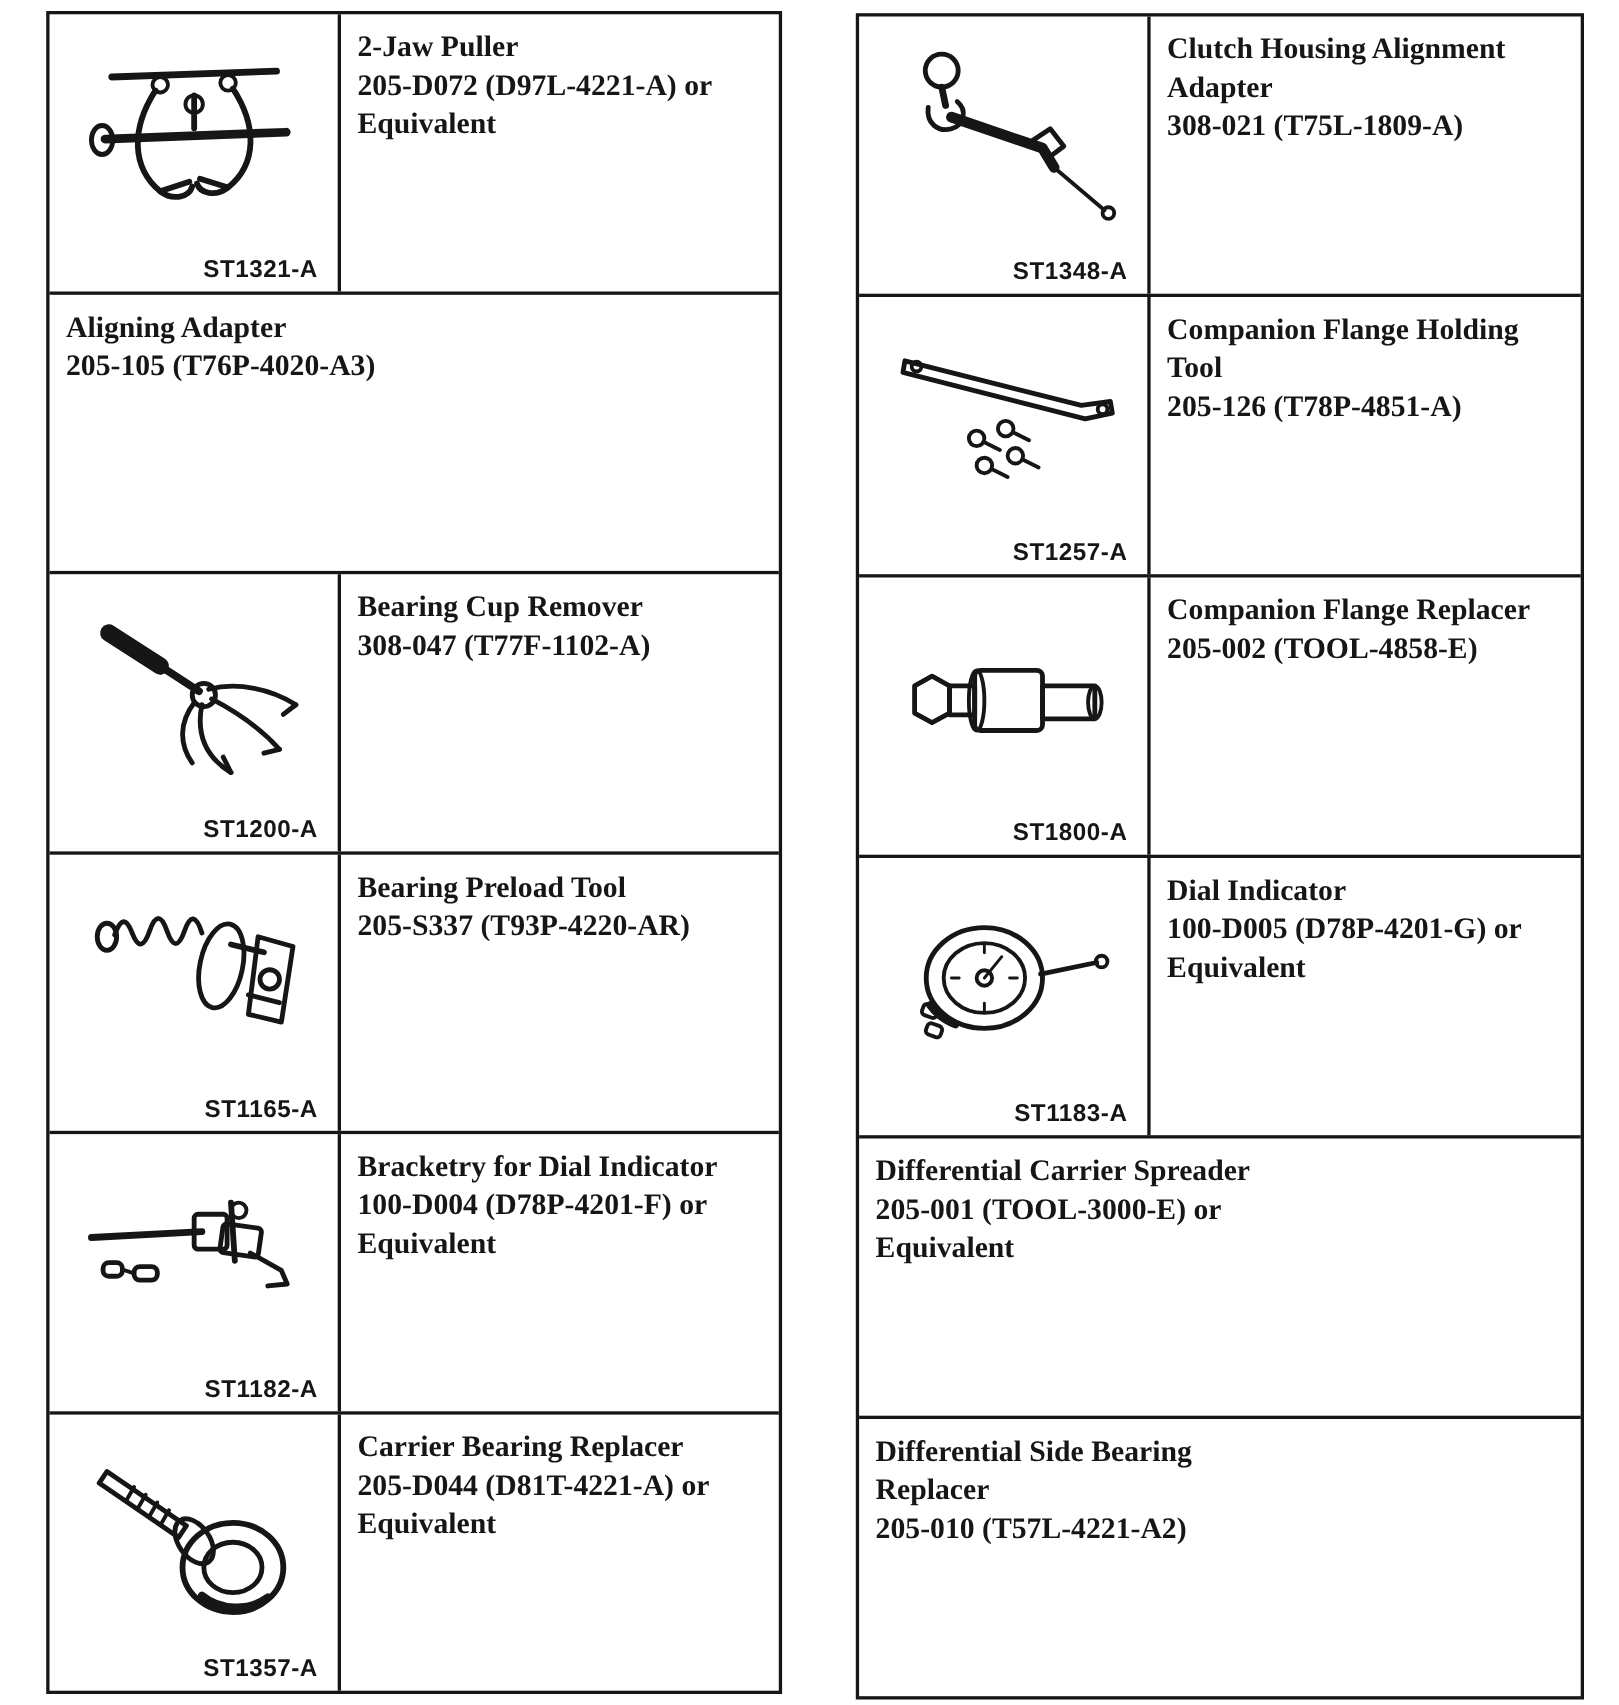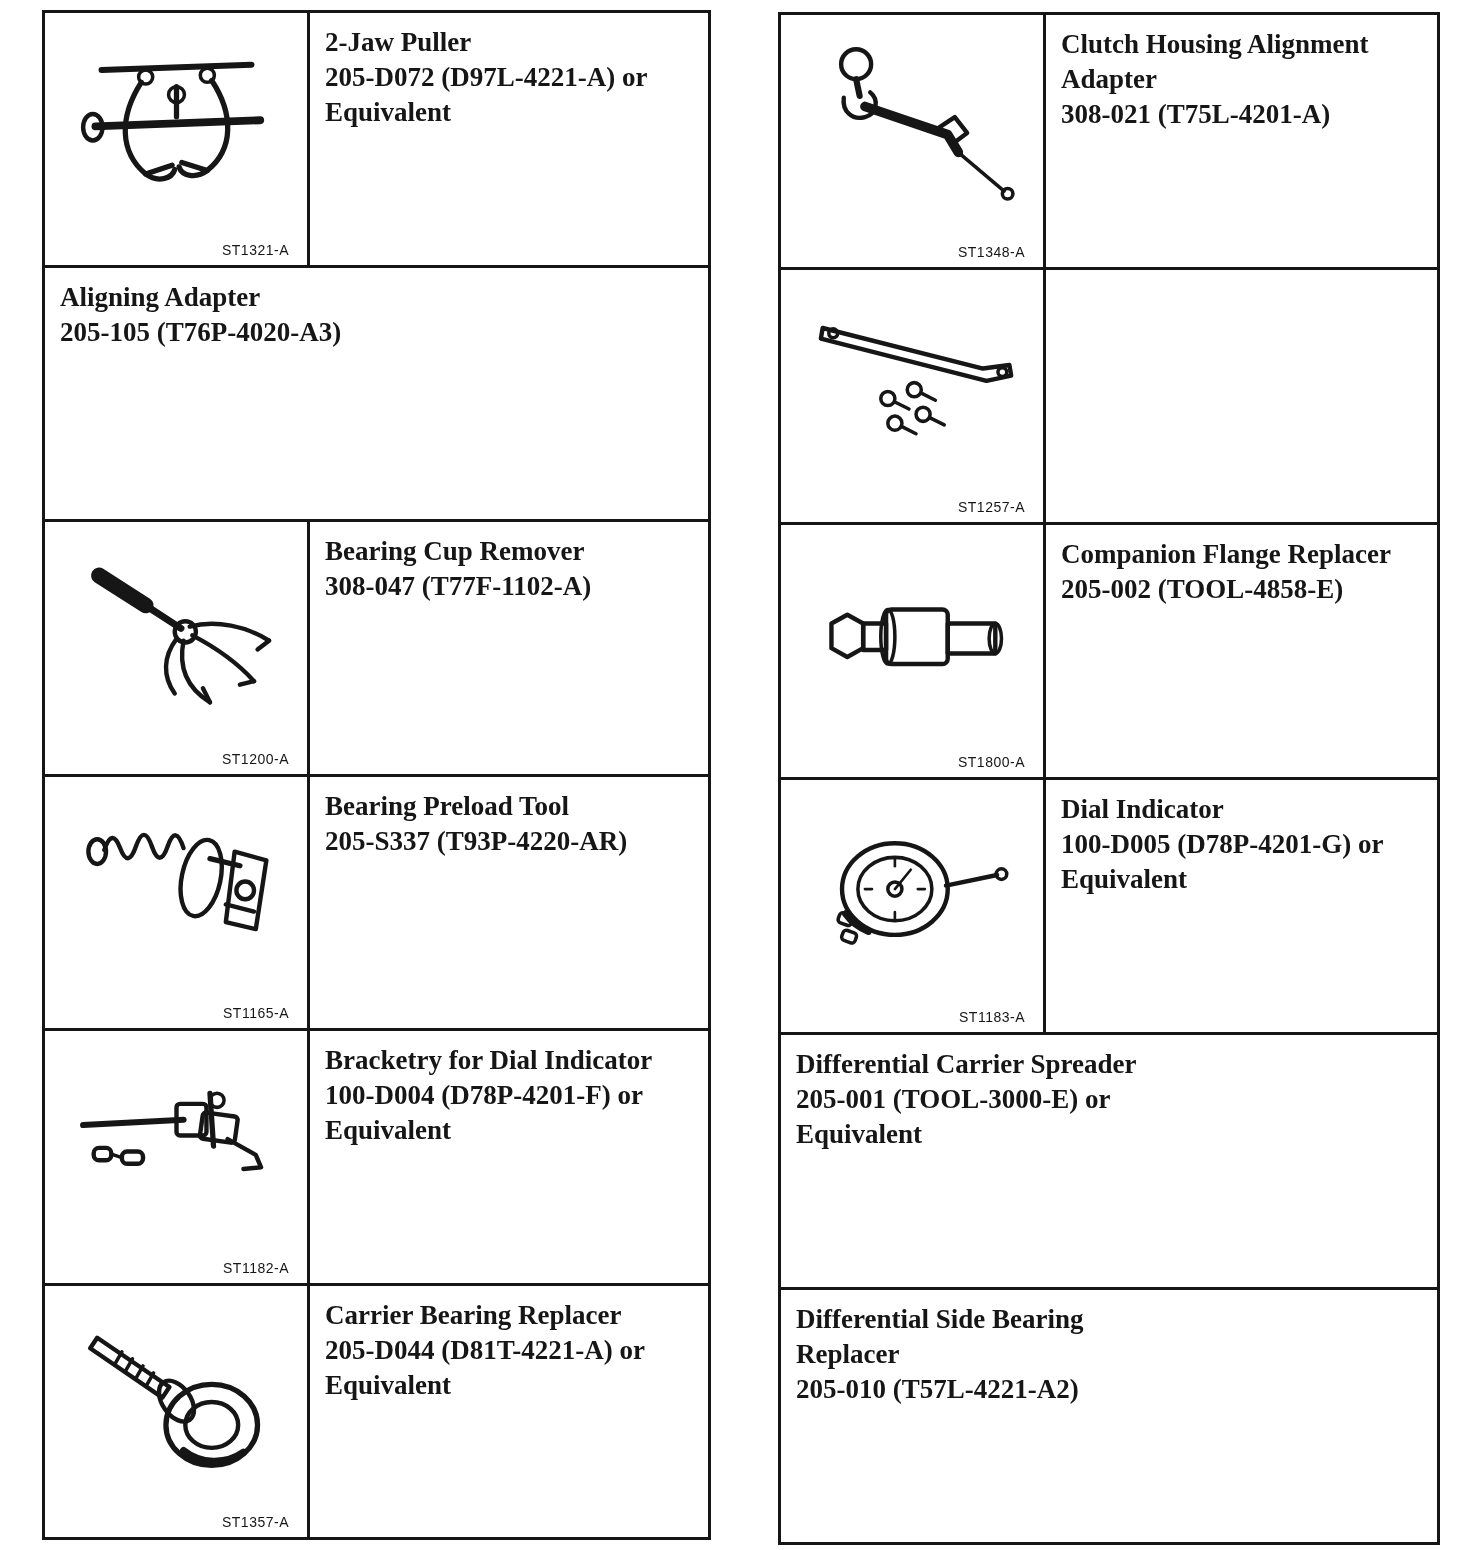--- a/index.html
+++ b/index.html
@@ -42,22 +42,22 @@
     stroke: #161616;
     fill: none;
     stroke-linecap: round;
     stroke-linejoin: round;
   }
   .code {
     position: absolute;
     bottom: 7px;
     right: 18px;
     font-family: "Liberation Sans", sans-serif;
-    font-weight: normal;
-    font-size: 14px;
+    font-weight: bold;
+    font-size: 22px;
     letter-spacing: 0.5px;
     color: #161616;
   }
   .cell-desc {
     flex: 1 1 auto;
     padding: 12px 10px 12px 15px;
     font-weight: bold;
     font-size: 27px;
     line-height: 1.3;
     color: #161616;
@@ -185,21 +185,21 @@
         <path d="M42 70 C40 86 52 96 66 92 C80 88 82 72 72 64" stroke-width="5"></path>
         <path d="M66 80 L160 112 L172 132" stroke-width="11"></path>
         <path d="M150 104 L168 92 L182 110 L166 122" stroke-width="5"></path>
         <line x1="172" y1="132" x2="224" y2="176" stroke-width="4"></line>
         <circle cx="228" cy="179" r="6" stroke-width="4"></circle>
       </svg>
       <div class="code">ST1348-A</div>
     </div>
     <div class="cell-desc">Clutch Housing Alignment
 Adapter
-308-021 (T75L-4201-A)</div>
+308-021 (T75L-1809-A)</div>
   </div>
 
   <div class="row">
     <div class="cell-img">
       <svg class="tool-svg" viewBox="0 0 240 210">
         <path d="M18 42 L200 88 L230 84 L232 96 L204 102 L16 54 Z" stroke-width="5"></path>
         <circle cx="30" cy="48" r="5" stroke-width="4"></circle>
         <circle cx="222" cy="92" r="5" stroke-width="4"></circle>
         <g stroke-width="4">
           <circle cx="92" cy="122" r="8"></circle>
@@ -207,20 +207,22 @@
           <circle cx="122" cy="112" r="8"></circle>
             <line x1="130" y1="116" x2="146" y2="124"></line>
           <circle cx="100" cy="150" r="8"></circle>
             <line x1="108" y1="154" x2="124" y2="162"></line>
           <circle cx="132" cy="140" r="8"></circle>
             <line x1="140" y1="144" x2="156" y2="152"></line>
         </g>
       </svg>
       <div class="code">ST1257-A</div>
     </div>
+    <div class="cell-desc">Companion Flange Holding Tool
+205-126 (T78P-4851-A)</div>
   </div>
 
   <div class="row">
     <div class="cell-img">
       <svg class="tool-svg" viewBox="0 0 240 210">
         <path d="M28 88 L46 78 L64 88 L64 116 L46 126 L28 116 Z" stroke-width="5"></path>
         <rect x="64" y="88" width="26" height="30" stroke-width="5"></rect>
         <rect x="90" y="72" width="70" height="62" rx="6" stroke-width="5"></rect>
         <ellipse cx="92" cy="103" rx="8" ry="31" stroke-width="4"></ellipse>
         <rect x="160" y="88" width="54" height="34" stroke-width="5"></rect>

